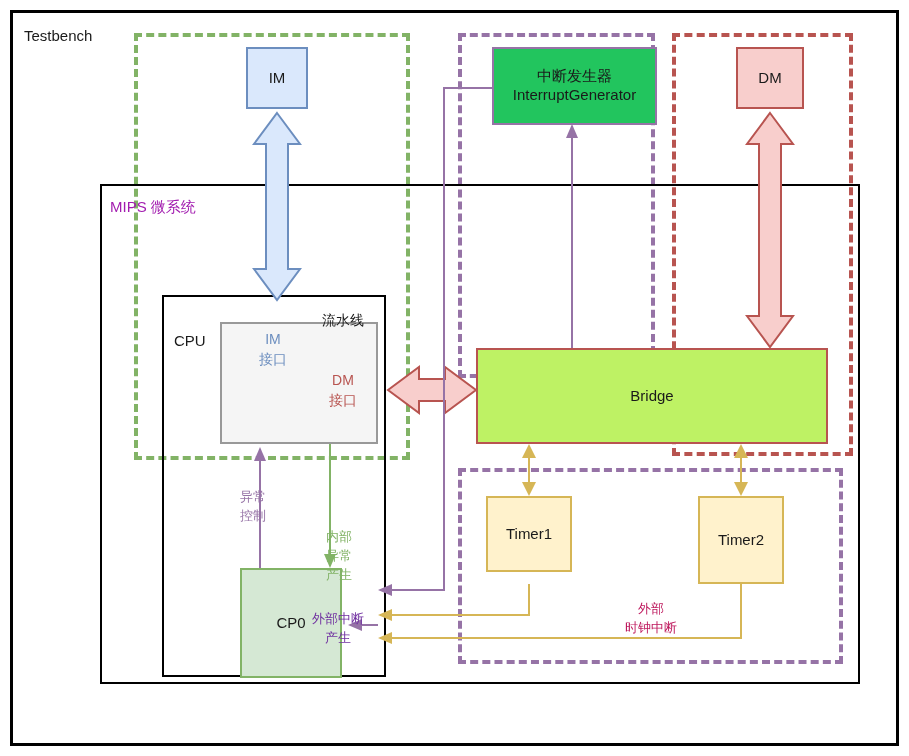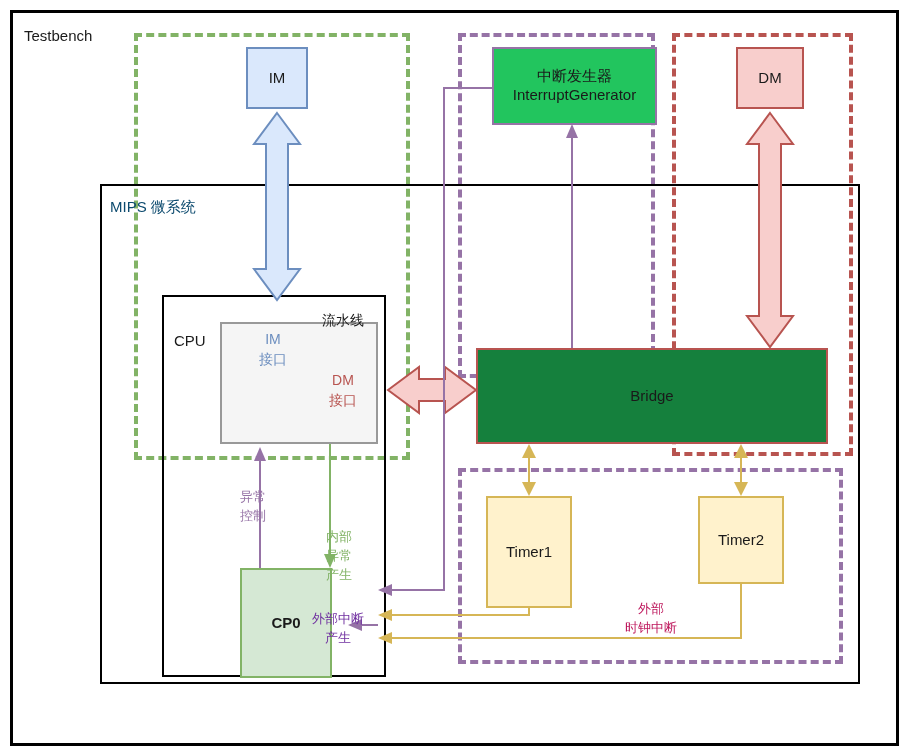--- a/index.html
+++ b/index.html
@@ -8,40 +8,40 @@
 
   .abs{position:absolute;box-sizing:border-box;}
   .ctr{display:flex;align-items:center;justify-content:center;text-align:center;line-height:1.25;}
 
   
   .outer-frame{left:10px;top:10px;width:889px;height:736px;border:3px solid #000000;background:#ffffff;}
   .tb-label{left:24px;top:27px;font-size:15px;color:#1a1a1a;}
 
   
   .mips-box{left:100px;top:184px;width:760px;height:500px;border:2px solid #000000;background:transparent;}
-  .mips-label{left:110px;top:198px;font-size:15px;color:#0c4a6e;}
+  .mips-label{left:110px;top:198px;font-size:15px;color:#a21caf;}
 
   .cpu-box{left:162px;top:295px;width:224px;height:382px;border:2px solid #000000;background:transparent;}
   .cpu-label{left:174px;top:332px;font-size:15px;color:#1a1a1a;}
 
   
   .dash-green{left:134px;top:33px;width:276px;height:427px;border:4px dashed #82b366;}
   .dash-purple-top{left:458px;top:33px;width:197px;height:345px;border:4px dashed #9673a6;}
   .dash-purple-bot{left:458px;top:468px;width:385px;height:196px;border:4px dashed #9673a6;}
   .dash-red{left:672px;top:33px;width:181px;height:423px;border:4px dashed #b85450;}
 
   
   .blk{border-width:2px;border-style:solid;font-size:15px;color:#1a1a1a;}
   .blk-im{left:246px;top:47px;width:62px;height:62px;background:#dae8fc;border-color:#6c8ebf;}
   .blk-dm{left:736px;top:47px;width:68px;height:62px;background:#f8cecc;border-color:#b85450;}
   .blk-intgen{left:492px;top:47px;width:165px;height:78px;background:#22c55e;border-color:#9673a6;}
   .blk-pipeline{left:220px;top:322px;width:158px;height:122px;background:#f5f5f5;border-color:#999999;}
-  .blk-bridge{left:476px;top:348px;width:352px;height:96px;background:#15803d;border-color:#b85450;}
-  .blk-cp0{left:240px;top:568px;width:92px;height:110px;background:#d5e8d4;border-color:#82b366;font-weight:bold;}
-  .blk-timer1{left:486px;top:496px;width:86px;height:112px;background:#fff2cc;border-color:#d6b656;}
+  .blk-bridge{left:476px;top:348px;width:352px;height:96px;background:#bef264;border-color:#b85450;}
+  .blk-cp0{left:240px;top:568px;width:102px;height:110px;background:#d5e8d4;border-color:#82b366;}
+  .blk-timer1{left:486px;top:496px;width:86px;height:76px;background:#fff2cc;border-color:#d6b656;}
   .blk-timer2{left:698px;top:496px;width:86px;height:88px;background:#fff2cc;border-color:#d6b656;}
 
   
   .lbl-im-if{left:236px;top:330px;width:74px;font-size:14px;color:#6c8ebf;text-align:center;line-height:1.4;}
   .lbl-pipe{left:310px;top:312px;width:66px;font-size:14px;color:#1a1a1a;text-align:center;}
   .lbl-dm-if{left:310px;top:371px;width:66px;font-size:14px;color:#b85450;text-align:center;line-height:1.4;}
 
   
   .lbl-exc-ctrl{left:230px;top:488px;width:46px;font-size:13px;color:#9673a6;text-align:center;line-height:1.45;}
   .lbl-int-exc{left:316px;top:488px;width:46px;font-size:13px;color:#82b366;text-align:center;line-height:1.45;margin-top:40px;}

